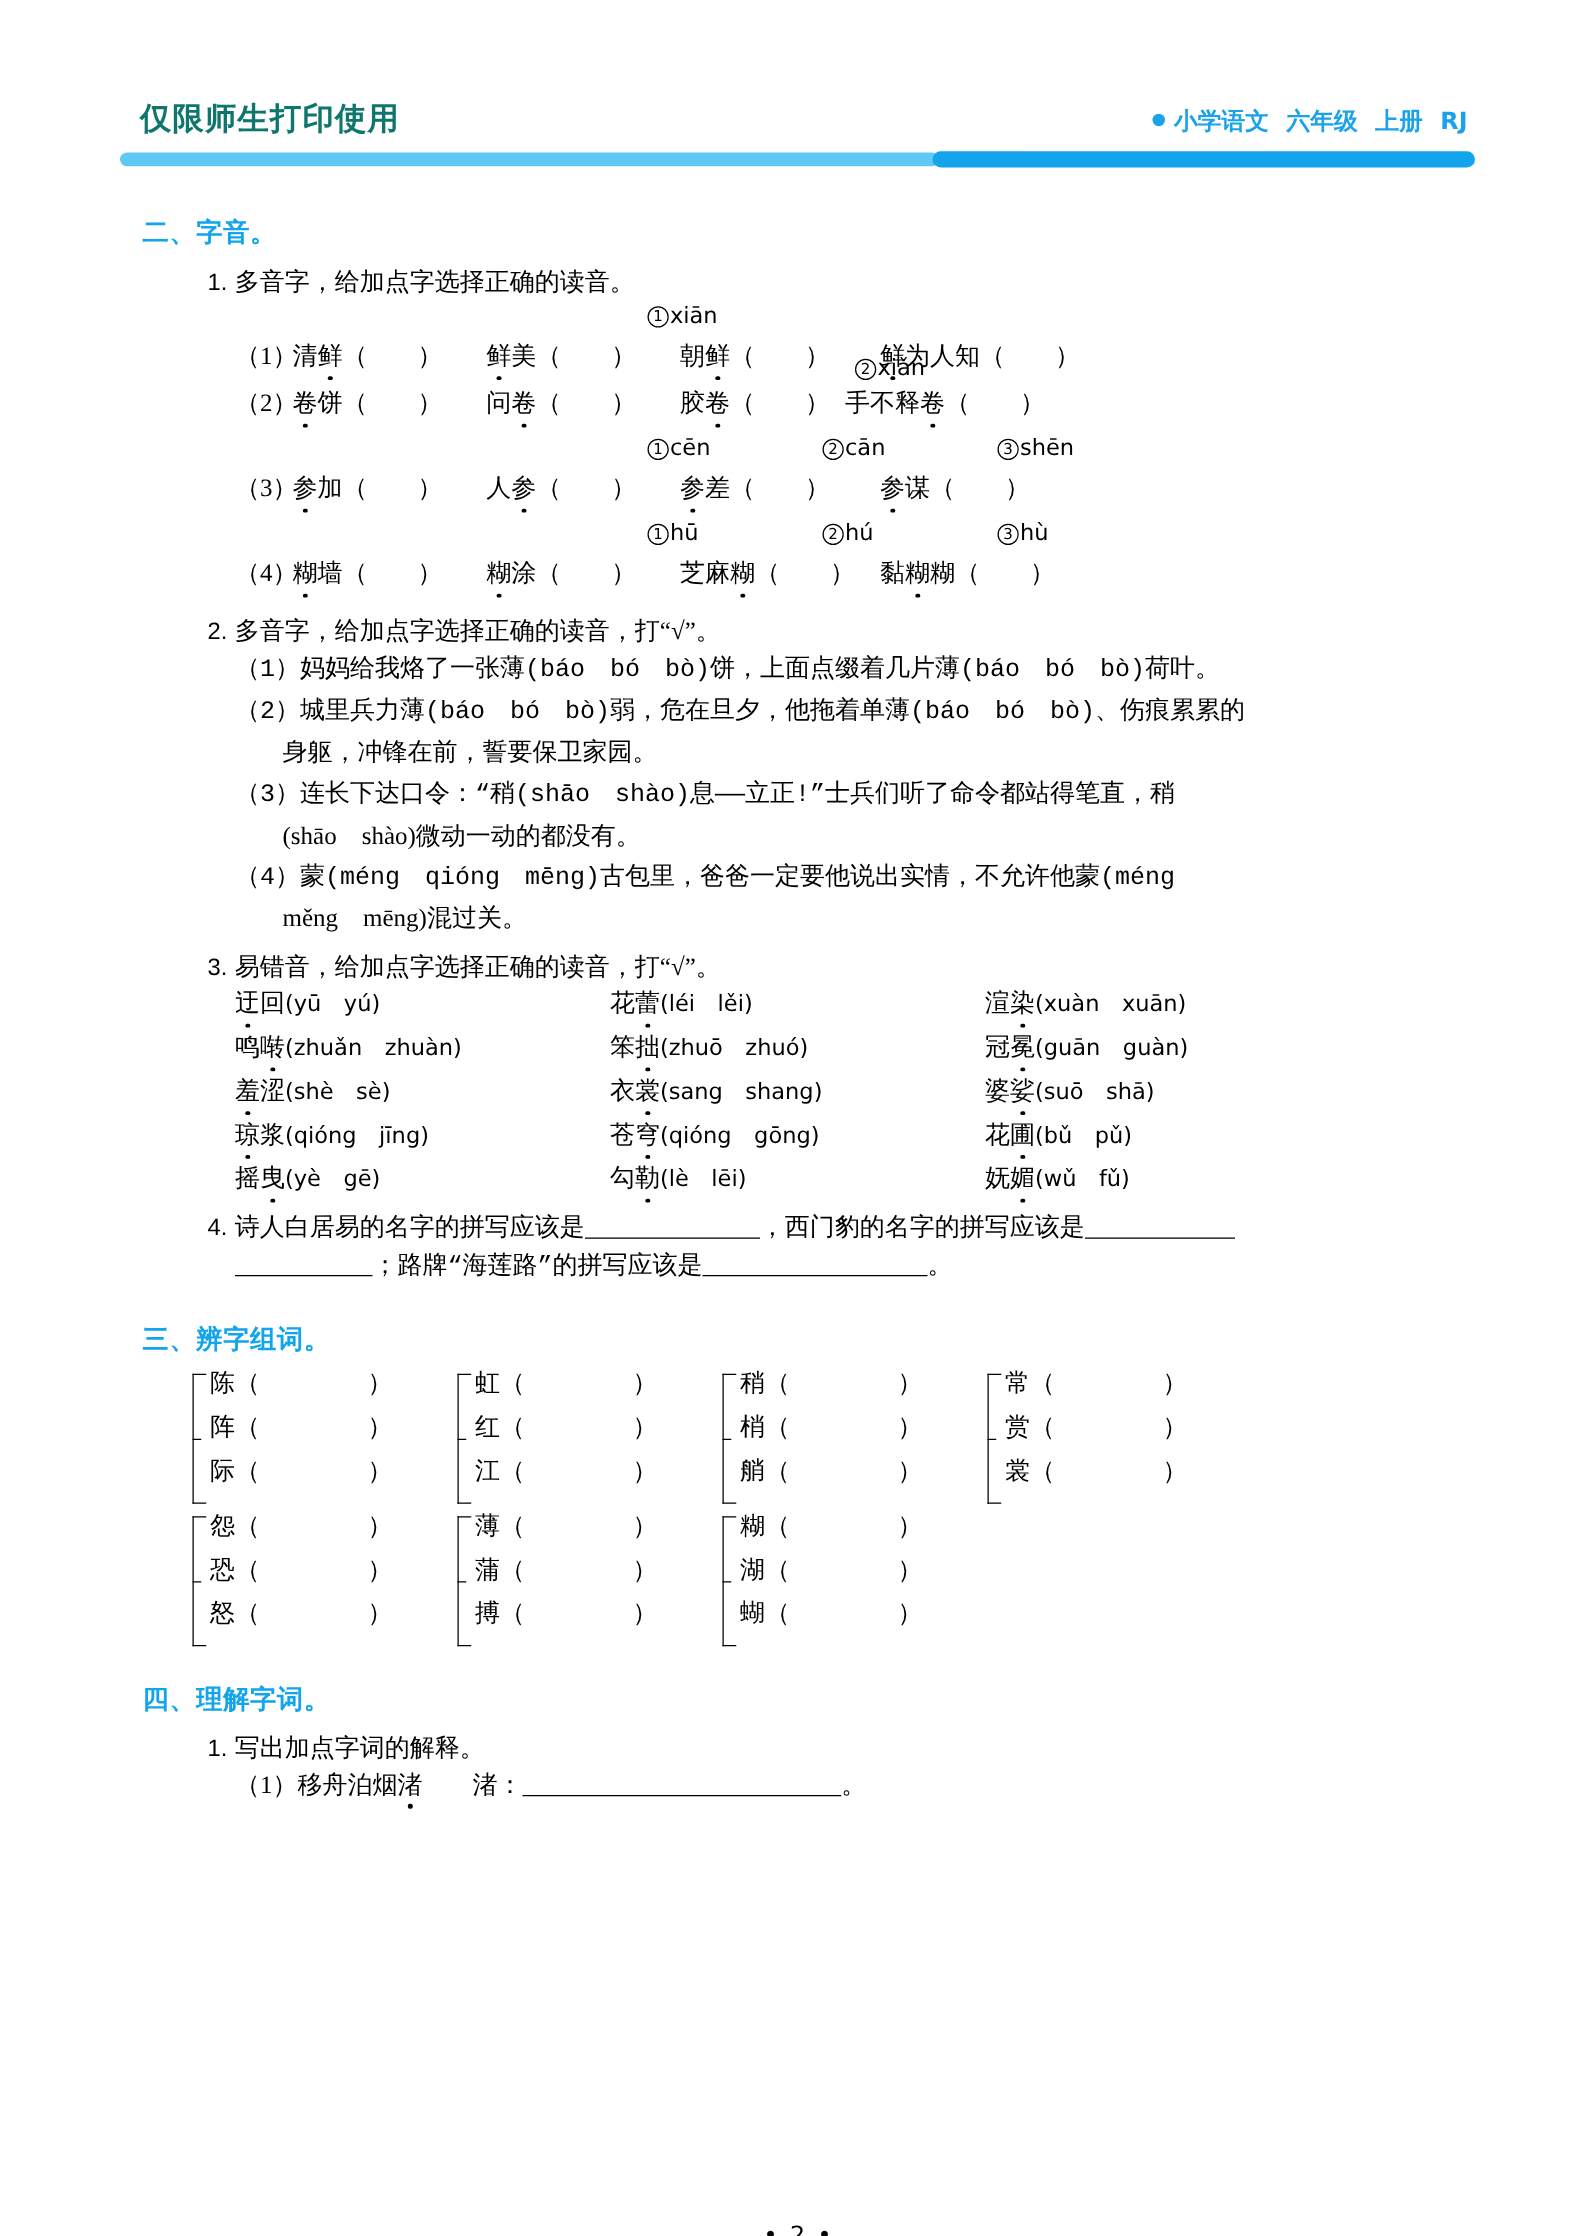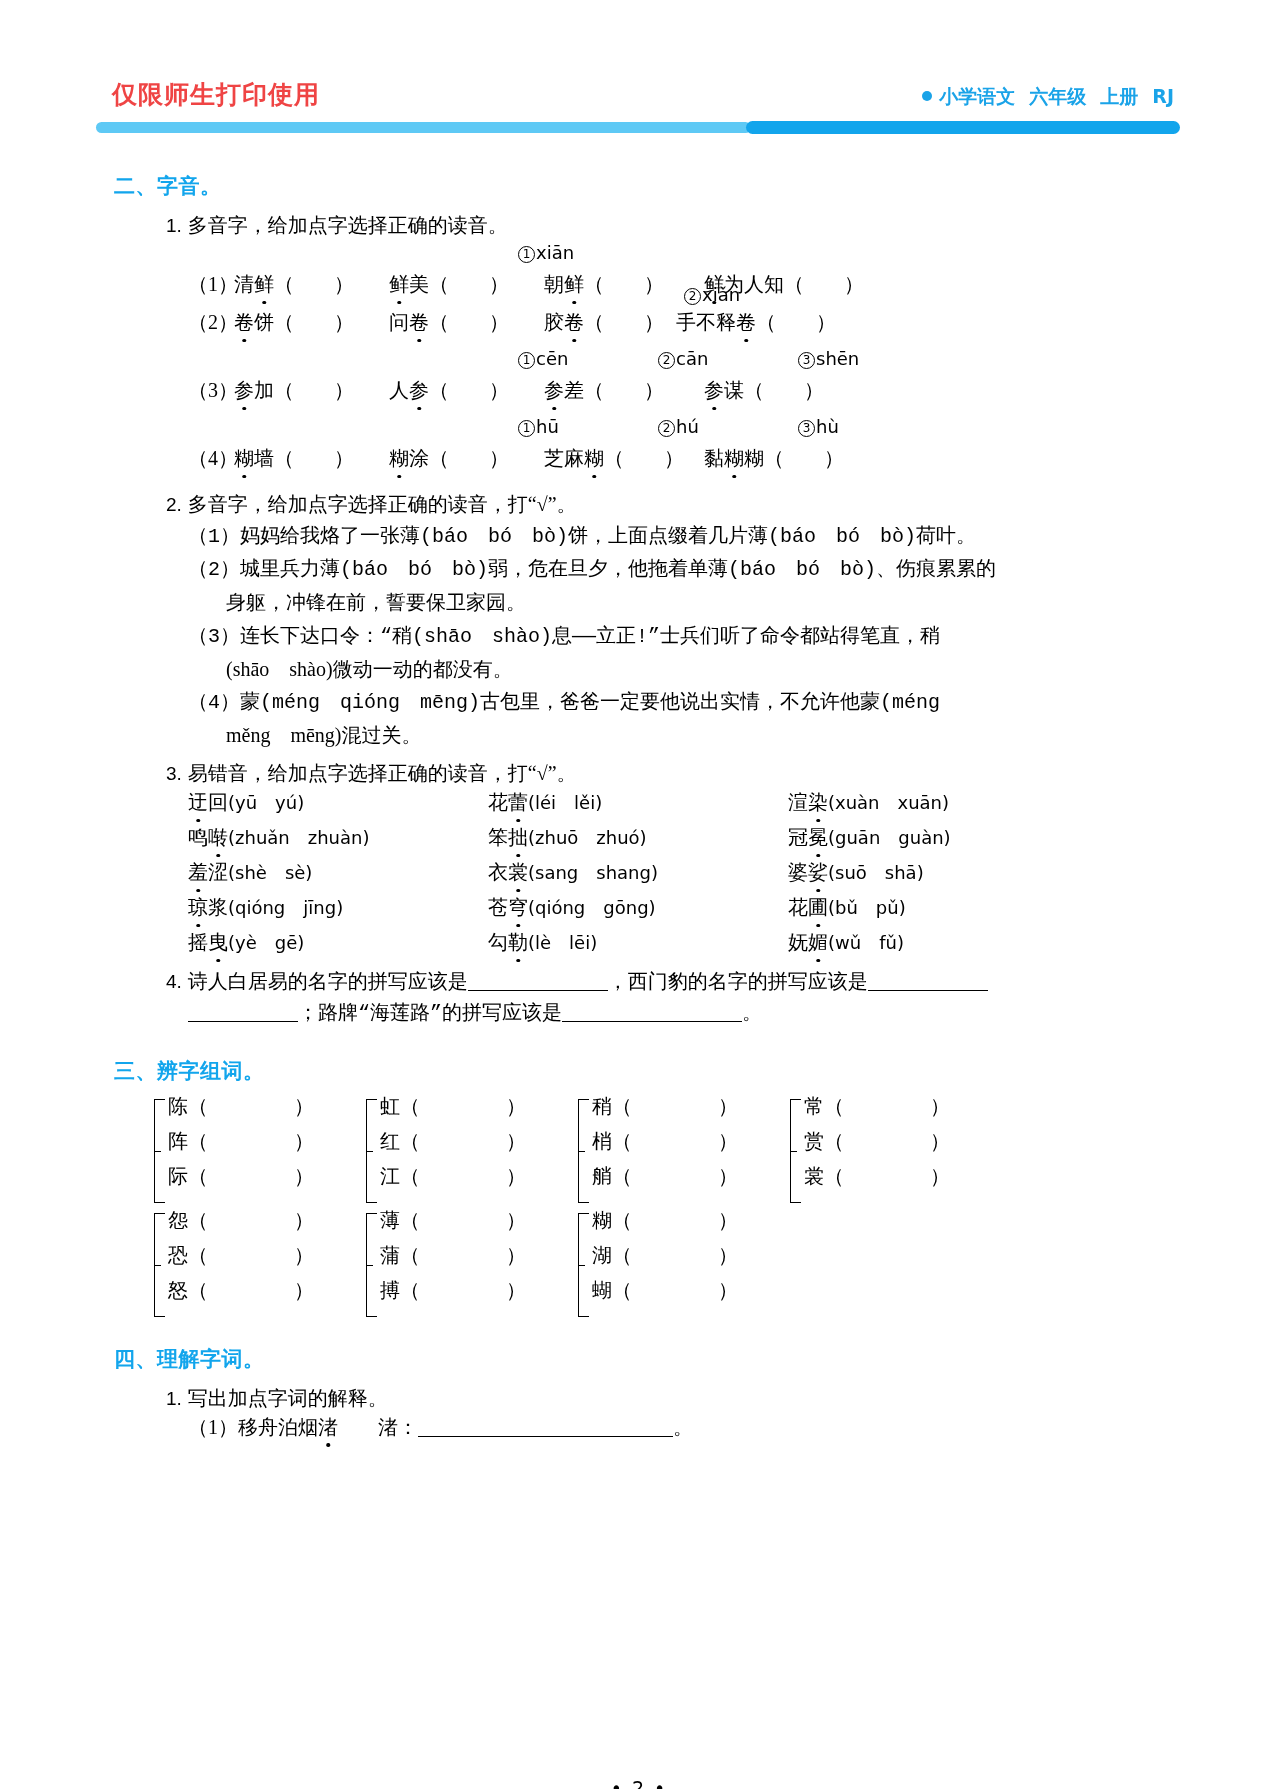--- a/index.html
+++ b/index.html
@@ -12,21 +12,21 @@
     color: #000000;
     position: relative;
     overflow: hidden;
   }
   .page { position: relative; width: 1276px; height: 1789px; padding: 0; }
 
   
   .header { position: relative; height: 70px; margin: 72px 96px 0 96px; }
   .print-note {
     position: absolute; left: 16px; top: 6px;
-    color: #ef4444;
+    color: #0f766e;
     font-family: "DejaVu Sans", sans-serif;
     font-weight: bold;
     font-size: 25px;
     letter-spacing: 1px;
   }
   .book-info {
     position: absolute; right: 6px; top: 12px;
     color: #1aa3e8;
     font-family: "DejaVu Sans", sans-serif;
     font-size: 19px;

